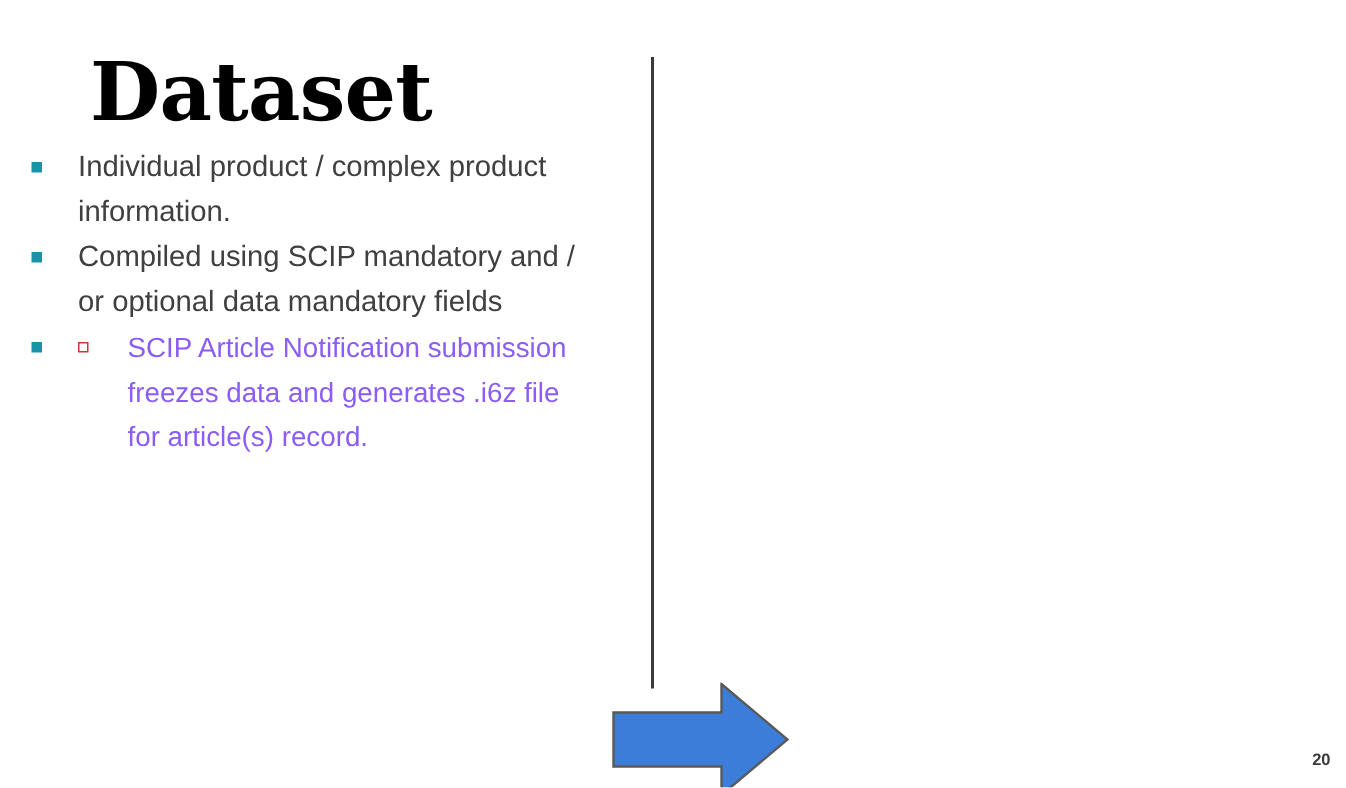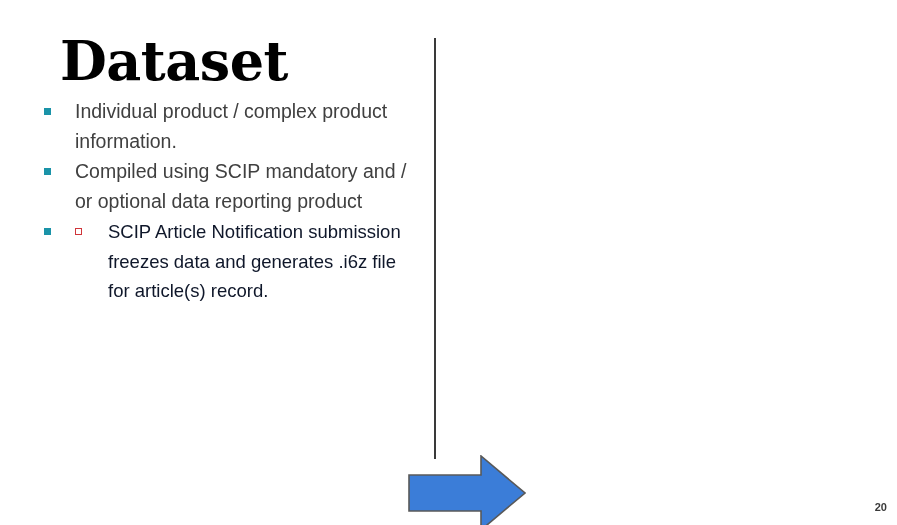--- a/index.html
+++ b/index.html
@@ -70,42 +70,42 @@
   ul.bullets > li > .marker {
     position: absolute;
     left: 0px;
     top: 11px;
     width: 7px;
     height: 7px;
     background: #1a93a8;
   }
   .bullets-left {
     position: absolute;
-    left: 44px;
+    left: 21px;
     top: 97px;
     width: 370px;
   }
 
   .italic-note {
     font-style: italic;
   }
 
   
   ul.subbullets {
     list-style: none;
     margin: 0;
     padding: 0;
   }
   ul.subbullets > li {
     position: relative;
     padding-left: 33px;
     margin: 0;
     font-size: 18.5px;
     line-height: 29.5px;
-    color: #0f172a;
+    color: #8b5cf6;
   }
   ul.subbullets > li > .marker-sub {
     position: absolute;
     left: 0px;
     top: 11px;
     width: 5px;
     height: 5px;
     border: 1.3px solid #d0353a;
     background: #ffffff;
     box-sizing: content-box;
@@ -148,21 +148,21 @@
 
     <ul class="bullets bullets-left">
 
       <li>
         <span class="marker"></span>
         <span>Individual product / complex product information.</span>
       </li>
 
       <li>
         <span class="marker"></span>
-        <span>Compiled using SCIP mandatory and / or optional data reporting product</span>
+        <span>Compiled using SCIP mandatory and / or optional data mandatory fields</span>
       </li>
 
 
       <li>
         <span class="marker"></span>
         <ul class="subbullets sub-wrap">
           <li>
             <span class="marker-sub"></span>
             <span>SCIP Article Notification submission freezes data and generates .i6z file for article(s) record.</span>
           </li>

